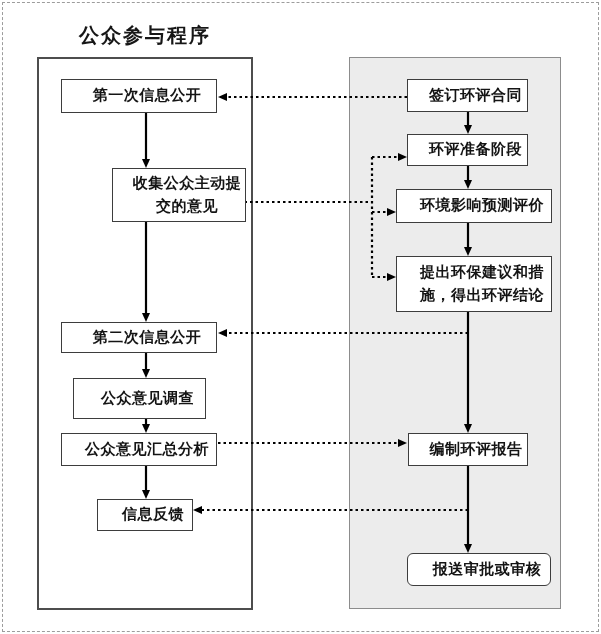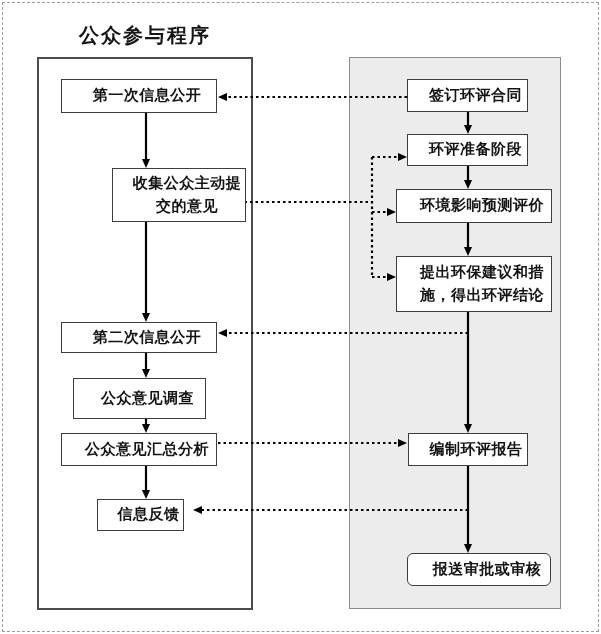--- a/index.html
+++ b/index.html
@@ -68,21 +68,21 @@
     white-space: pre-line;
     letter-spacing: 0.5px;
     padding-left: 16px;
   }
   
   .n-l0 { left: 61px;  top: 79px;  width: 156px; height: 34px; }
   .n-l1 { left: 72px;  top: 168px; width: 134px; height: 54px; margin-left: 40px; }
   .n-l2 { left: 61px;  top: 322px; width: 156px; height: 31px; }
   .n-l3 { left: 73px;  top: 378px; width: 133px; height: 41px; }
   .n-l4 { left: 61px;  top: 433px; width: 156px; height: 33px; }
-  .n-l5 { left: 97px;  top: 499px; width: 87px;  height: 32px; }
+  .n-l5 { left: 97px;  top: 499px; width: 96px;  height: 32px; }
   
   .n-r0 { left: 407px; top: 79px;  width: 121px; height: 33px; }
   .n-r1 { left: 407px; top: 134px; width: 121px; height: 32px; }
   .n-r2 { left: 396px; top: 189px; width: 156px; height: 34px; }
   .n-r3 { left: 396px; top: 256px; width: 156px; height: 56px; }
   .n-r4 { left: 408px; top: 433px; width: 120px; height: 33px; }
   .n-r5 { left: 407px; top: 553px; width: 144px; height: 33px; border-radius: 6px; }
 </style>
 </head>
 <body>

